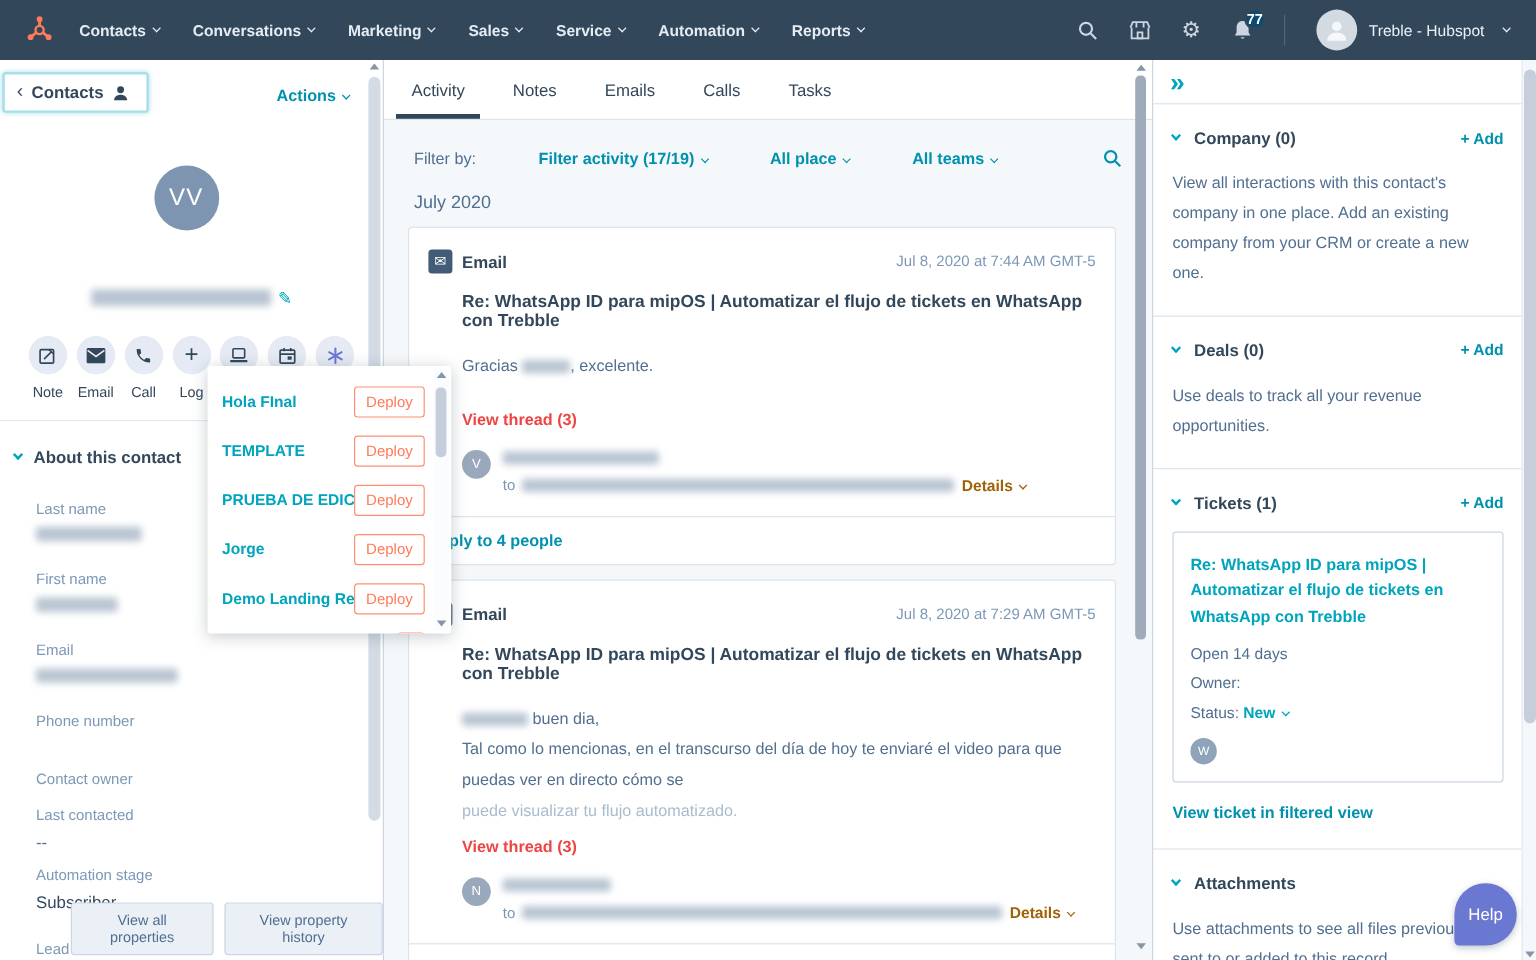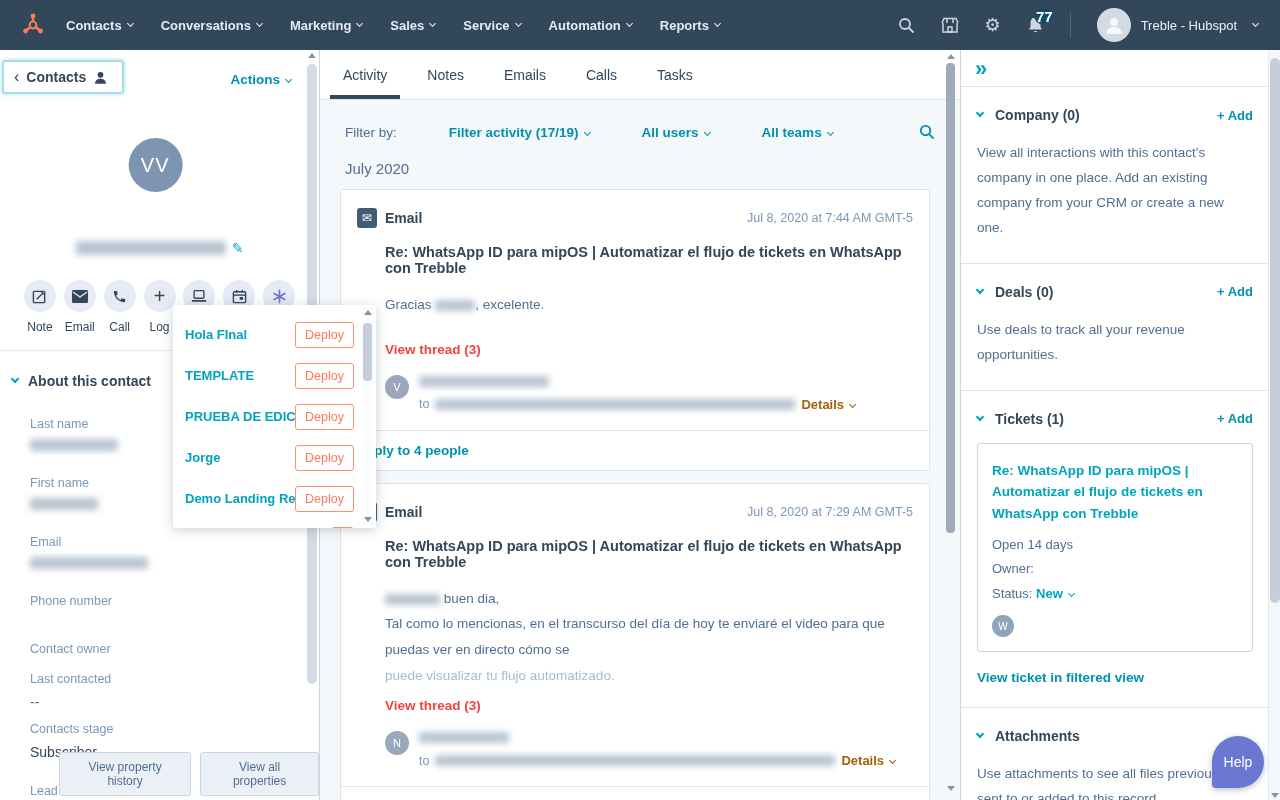--- a/index.html
+++ b/index.html
@@ -7,21 +7,21 @@
   body { font-family:"Liberation Sans", sans-serif; color:#33475b; background:#f5f8fa; font-size:13px; }
 
   
   .topnav { height:50px; background:#33475b; display:flex; align-items:center; position:relative; z-index:60; }
   .logo { margin:0 20px 0 20px; display:flex; align-items:center; }
   .nav-menu { display:flex; align-items:center; gap:28px; }
   .nav-item { color:#e5ecf3; font-size:13px; font-weight:700; cursor:pointer; display:flex; align-items:center; }
   .caret { display:inline-block; width:5px; height:5px; border-right:1.5px solid currentColor; border-bottom:1.5px solid currentColor; transform:rotate(45deg); margin-left:6px; position:relative; top:-2px; }
   .nav-right { margin-left:auto; display:flex; align-items:center; gap:26px; padding-right:22px; }
   .nav-icon { color:#cbd6e2; display:flex; align-items:center; cursor:pointer; position:relative; }
-  .badge { position:absolute; top:-9px; right:-11px; background:#0c4a6e; color:#fff; font-size:15px; font-weight:700; border-radius:50%; min-width:18px; height:18px; display:flex; align-items:center; justify-content:center; border:2px solid #33475b; }
+  .badge { position:absolute; top:-9px; right:-11px; background:#0c4a6e; color:#fff; font-size:12px; font-weight:700; border-radius:50%; min-width:18px; height:18px; display:flex; align-items:center; justify-content:center; border:2px solid #33475b; }
   .nav-divider { width:1px; height:26px; background:#52637a; }
   .account { display:flex; align-items:center; gap:10px; color:#eaf0f6; font-size:13px; cursor:pointer; }
   .nav-avatar { width:34px; height:34px; border-radius:50%; background:#d4dae1; display:flex; align-items:center; justify-content:center; overflow:hidden; }
 
   .main { position:relative; height:750px; }
 
   
   .left-col { position:absolute; left:0; top:0; width:320px; height:750px; background:#fff; border-right:1px solid #cbd6e2; }
   .back-btn { position:absolute; left:2px; top:10px; display:flex; align-items:center; gap:7px; padding:7px 14px 7px 10px; background:#fff; border:2px solid #a6dfe9; border-radius:3px; box-shadow:0 0 4px rgba(0,164,189,.35); cursor:pointer; }
   .back-chev { color:#33475b; font-size:16px; line-height:10px; }
@@ -310,52 +310,52 @@
         <div class="f-label">Phone number</div>
       </div>
       <div class="field" style="margin-bottom:16px;">
         <div class="f-label">Contact owner</div>
       </div>
       <div class="field" style="margin-bottom:12px;">
         <div class="f-label">Last contacted</div>
         <div class="f-value" style="color:#516f90;">--</div>
       </div>
       <div class="field" style="margin-bottom:24px;">
-        <div class="f-label">Contacts stage</div>
+        <div class="f-label">Automation stage</div>
         <div class="f-value">Subscriber</div>
       </div>
       <div class="field">
         <div class="f-label">Lead status</div>
       </div>
     </div>
 
     <div class="left-buttons">
+      <button class="gray-btn">View all properties</button>
       <button class="gray-btn">View property history</button>
-      <button class="gray-btn">View all properties</button>
     </div>
 
     <div class="left-scroll">
       <div class="tri-up"></div>
       <div class="left-thumb"></div>
     </div>
   </div>
 
   <div class="center-col">
     <div class="tabs-bar">
       <span class="tab active">Activity</span>
       <span class="tab">Notes</span>
       <span class="tab">Emails</span>
       <span class="tab">Calls</span>
       <span class="tab">Tasks</span>
     </div>
 
     <div class="filter-row">
       <span class="filter-label">Filter by:</span>
       <span class="filter-dd"><span>Filter activity (17/19)</span><span class="caret"></span></span>
-      <span class="filter-dd"><span>All users</span><span class="caret"></span></span>
+      <span class="filter-dd"><span>All place</span><span class="caret"></span></span>
       <span class="filter-dd"><span>All teams</span><span class="caret"></span></span>
       <span class="filter-search">
         <svg width="16" height="16" viewBox="0 0 17 17" fill="none" stroke="currentColor" stroke-width="2">
             <circle cx="7" cy="7" r="5"></circle>
             <line x1="11" y1="11" x2="15.5" y2="15.5"></line>
           </svg>
       </span>
     </div>
 
     <div class="month">July 2020</div>

